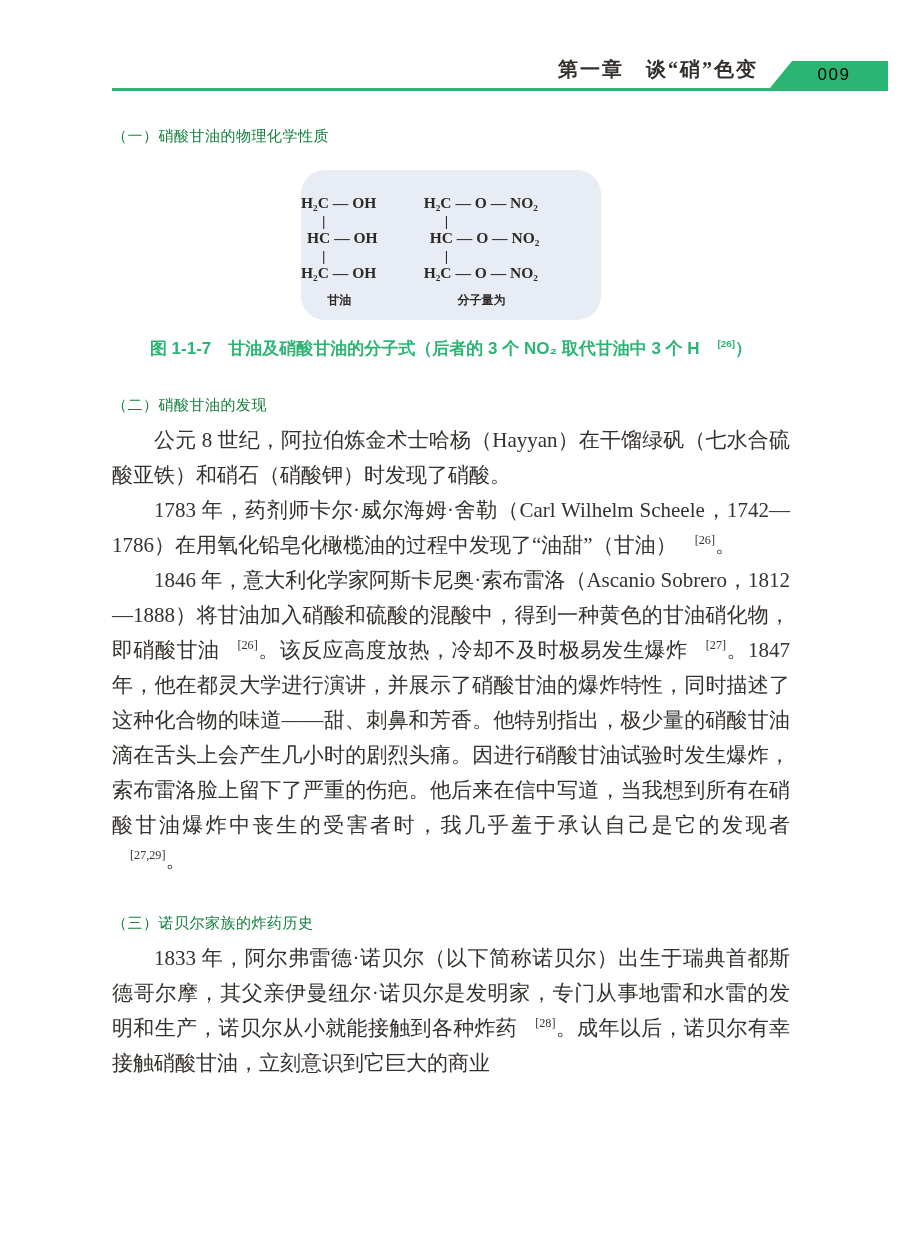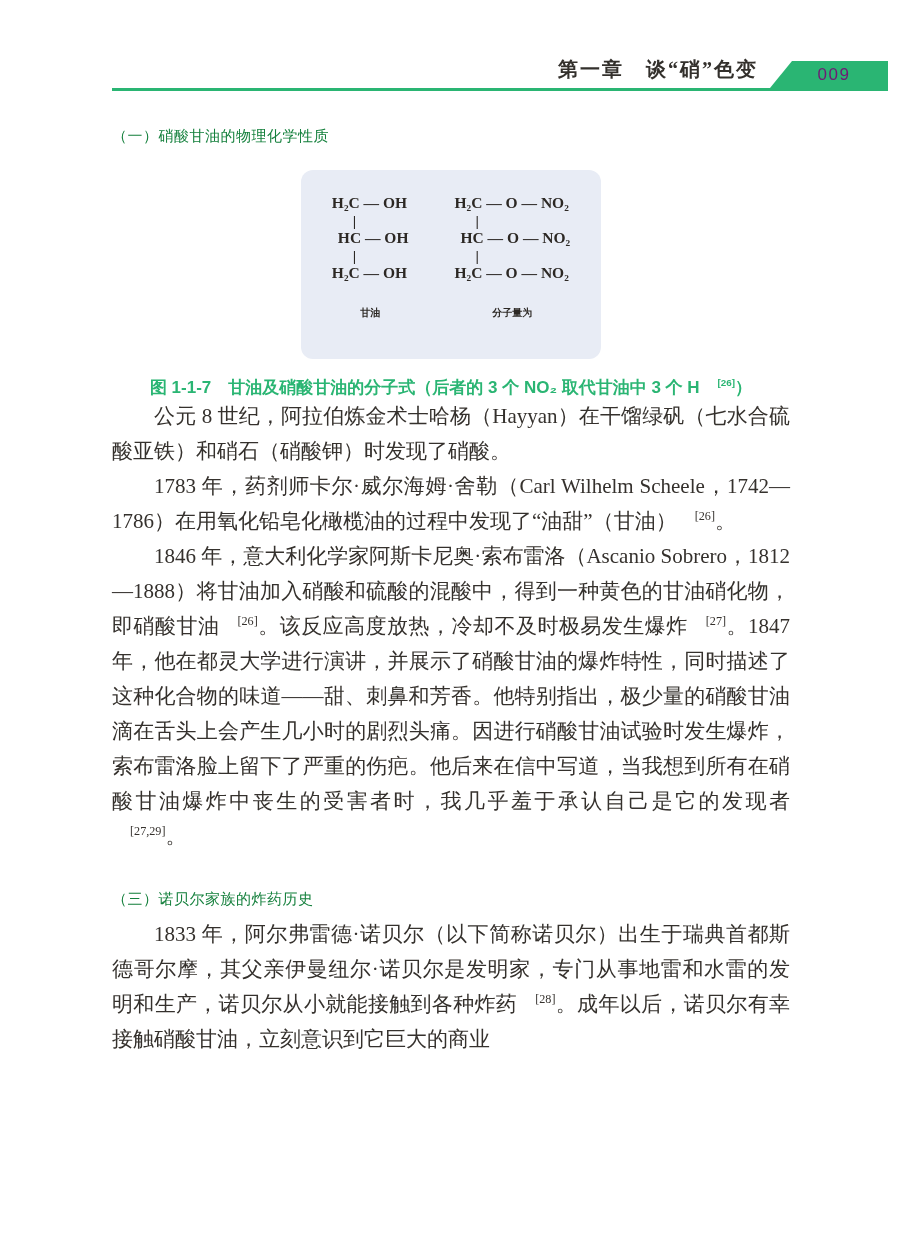--- a/index.html
+++ b/index.html
@@ -8,40 +8,40 @@
 
   
   .page-header{position:absolute;top:0;left:0;right:12px;height:91px;}
   .header-rule{position:absolute;left:112px;right:0;bottom:0;height:3px;background:var(--accent,#2ab573);}
   .chapter-title{position:absolute;right:130px;bottom:8px;font-weight:bold;font-size:20px;
                  letter-spacing:2px;color:#33302c;white-space:nowrap;}
   .page-number-badge{position:absolute;right:0;bottom:3px;height:27px;width:118px;
                  background:var(--accent,#2ab573);
                  clip-path:polygon(22px 0,100% 0,100% 100%,0 100%);
                  display:flex;align-items:center;justify-content:center;}
-  .page-number-badge .num{color:#701a75;font-family:"Liberation Sans",sans-serif;
+  .page-number-badge .num{color:#000000;font-family:"Liberation Sans",sans-serif;
                  font-size:17px;letter-spacing:1.5px;padding-left:10px;}
 
   
   .content{position:absolute;top:91px;left:112px;width:678px;}
   h2.sec{font-family:"Liberation Sans",sans-serif;font-weight:normal;font-size:15px;
          color:#15803d;margin:36px 0 8px 0;letter-spacing:0.5px;}
   p.para{font-size:21px;line-height:35px;text-align:justify;text-justify:inter-ideograph;
          text-indent:2em;margin:0;}
   p.para sup, .fig-caption sup{font-size:0.58em;line-height:0;margin-left:18px;}
 
   
   figure.fig{margin:24px 0 0 0;text-align:center;}
-  .formula-box{width:300px;height:189px;margin:0 auto;background:var(--box-bg,#e8ecf5);
-         border-radius:12px;display:flex;justify-content:center;gap:46px;
+  .formula-box{width:300px;height:150px;margin:0 auto;background:var(--box-bg,#e8ecf5);
+         border-radius:24px;display:flex;justify-content:flex-start;gap:46px;
          padding-top:24px;box-sizing:border-box;}
   .mol{text-align:left;font-weight:bold;font-size:15.5px;line-height:17.5px;color:#2c2824;}
   .m-bar{padding-left:21px;}
   .m-hc{padding-left:6px;}
-  .mol-label{text-align:center;font-weight:bold;font-size:10px;margin-top:22px;
+  .mol-label{text-align:center;font-weight:bold;font-size:12px;margin-top:10px;
          font-family:"Liberation Sans",sans-serif;}
   .fig-caption{margin-top:17px;color:var(--accent,#2ab573);font-weight:bold;font-size:17px;
          font-family:"Liberation Sans",sans-serif;}
 </style>
 </head>
 <body>
 
 <div class="page">
 
   <header class="page-header">
@@ -71,20 +71,21 @@
           <div class="m-row m-bar">|</div>
           <div class="m-row m-hc">HC — O — NO₂</div>
           <div class="m-row m-bar">|</div>
           <div class="m-row">H₂C — O — NO₂</div>
           <div class="mol-label">分子量为</div>
         </div>
       </div>
       <figcaption class="fig-caption">图 1-1-7　甘油及硝酸甘油的分子式（后者的 3 个 NO₂ 取代甘油中 3 个 H<sup>[26]</sup>）</figcaption>
     </figure>
 
+    <h2 class="sec">（二）硝酸甘油的发现</h2>
     <p class="para">公元 8 世纪，阿拉伯炼金术士哈杨（Hayyan）在干馏绿矾（七水合硫酸亚铁）和硝石（硝酸钾）时发现了硝酸。</p>
     <p class="para">1783 年，药剂师卡尔·威尔海姆·舍勒（Carl Wilhelm Scheele，1742—1786）在用氧化铅皂化橄榄油的过程中发现了“油甜”（甘油）<sup>[26]</sup>。</p>
     <p class="para">1846 年，意大利化学家阿斯卡尼奥·索布雷洛（Ascanio Sobrero，1812—1888）将甘油加入硝酸和硫酸的混酸中，得到一种黄色的甘油硝化物，即硝酸甘油<sup>[26]</sup>。该反应高度放热，冷却不及时极易发生爆炸<sup>[27]</sup>。1847 年，他在都灵大学进行演讲，并展示了硝酸甘油的爆炸特性，同时描述了这种化合物的味道——甜、刺鼻和芳香。他特别指出，极少量的硝酸甘油滴在舌头上会产生几小时的剧烈头痛。因进行硝酸甘油试验时发生爆炸，索布雷洛脸上留下了严重的伤疤。他后来在信中写道，当我想到所有在硝酸甘油爆炸中丧生的受害者时，我几乎羞于承认自己是它的发现者<sup>[27,29]</sup>。</p>
 
     <h2 class="sec">（三）诺贝尔家族的炸药历史</h2>
     <p class="para">1833 年，阿尔弗雷德·诺贝尔（以下简称诺贝尔）出生于瑞典首都斯德哥尔摩，其父亲伊曼纽尔·诺贝尔是发明家，专门从事地雷和水雷的发明和生产，诺贝尔从小就能接触到各种炸药<sup>[28]</sup>。成年以后，诺贝尔有幸接触硝酸甘油，立刻意识到它巨大的商业</p>
 
   </main>
 </div>
 

